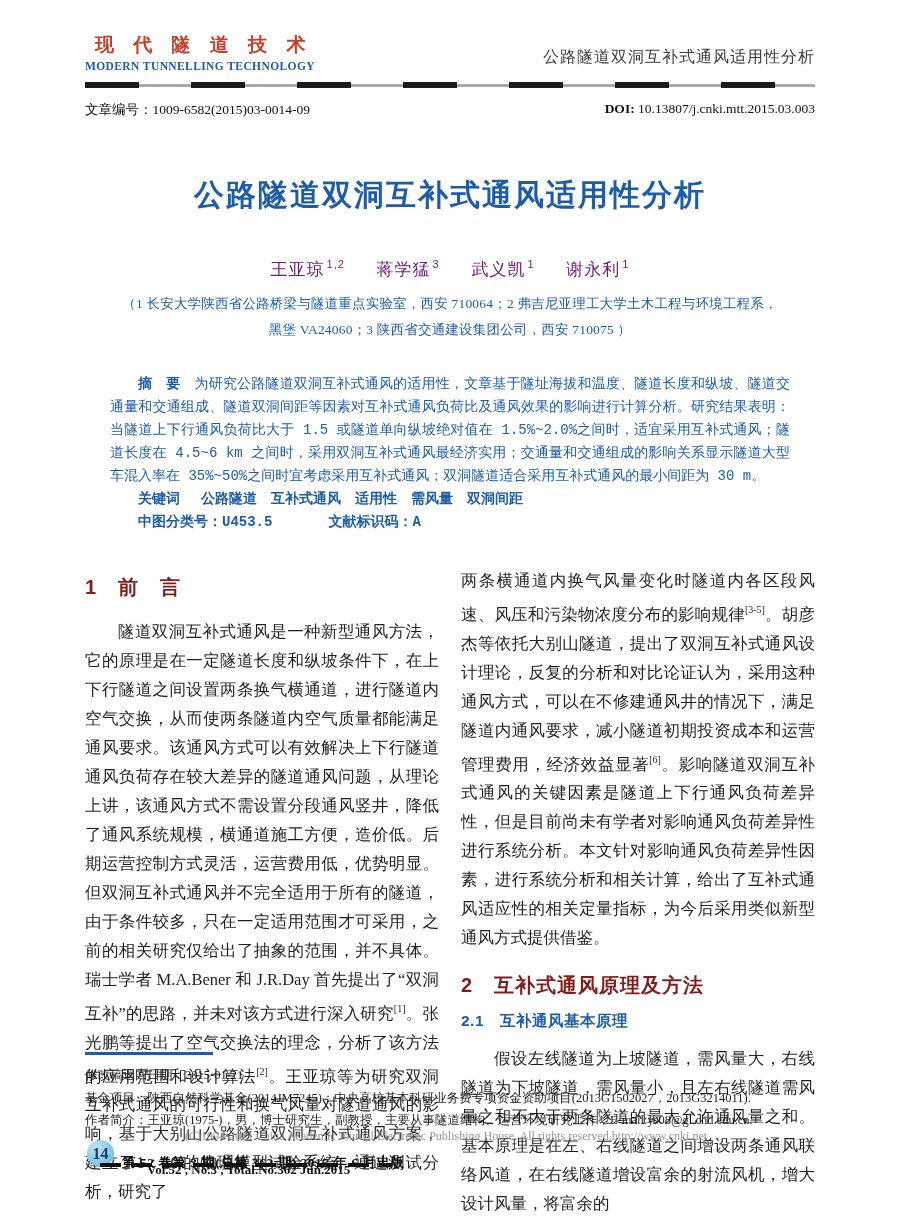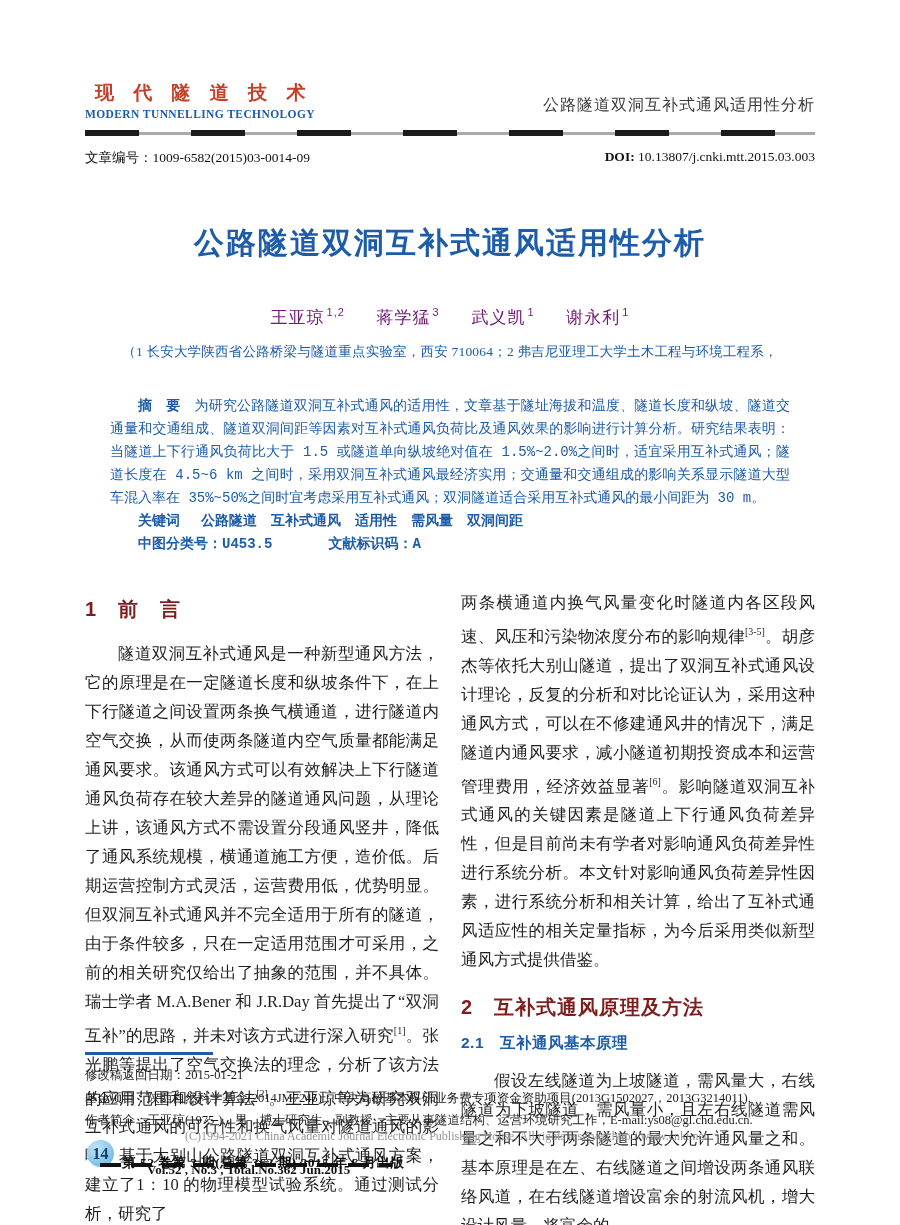--- a/index.html
+++ b/index.html
@@ -6,21 +6,21 @@
   .page{
     position:relative;
     width:900px;height:1225px;
     margin:0 auto;
     background:#ffffff;
     font-family:"Liberation Serif","DejaVu Serif",serif;
     color:#222;
     overflow:hidden;
   }
   
-  .masthead{padding:52px 85px 0 85px;margin-top:28px;}
+  .masthead{padding:32px 85px 0 85px;}
   .masthead-row{display:flex;justify-content:space-between;align-items:flex-end;}
   .logo-cn{
     font-family:"Liberation Sans","DejaVu Sans",sans-serif;
     font-weight:bold;font-size:19px;letter-spacing:7px;color:#c4402a;
     padding-left:10px;
   }
   .logo-en{
     font-family:"Liberation Serif","DejaVu Serif",serif;
     font-weight:bold;font-size:11.5px;color:#1d5ca8;letter-spacing:.4px;
     margin-top:2px;
@@ -155,20 +155,21 @@
 
   <div class="authors">
     <span class="author"><span>王亚琼</span><sup>1,2</sup></span>
     <span class="author"><span>蒋学猛</span><sup>3</sup></span>
     <span class="author"><span>武义凯</span><sup>1</sup></span>
     <span class="author"><span>谢永利</span><sup>1</sup></span>
   </div>
 
   <div class="affiliation">
     <div>（1 长安大学陕西省公路桥梁与隧道重点实验室，西安 710064；2 弗吉尼亚理工大学土木工程与环境工程系，</div>
+    <div>黑堡 VA24060；3 陕西省交通建设集团公司，西安 710075 ）</div>
   </div>
 
   <section class="abstract-block">
     <p class="abs-body"><span class="abs-label">摘　要</span><span>为研究公路隧道双洞互补式通风的适用性，文章基于隧址海拔和温度、隧道长度和纵坡、隧道交通量和交通组成、隧道双洞间距等因素对互补式通风负荷比及通风效果的影响进行计算分析。研究结果表明：当隧道上下行通风负荷比大于 1.5 或隧道单向纵坡绝对值在 1.5%~2.0%之间时，适宜采用互补式通风；隧道长度在 4.5~6 km 之间时，采用双洞互补式通风最经济实用；交通量和交通组成的影响关系显示隧道大型车混入率在 35%~50%之间时宜考虑采用互补式通风；双洞隧道适合采用互补式通风的最小间距为 30 m。</span></p>
     <p class="kw-line"><span class="kw-label">关键词</span><span>公路隧道　互补式通风　适用性　需风量　双洞间距</span></p>
     <p class="clc-line"><span>中图分类号：U453.5</span><span class="clc-gap"></span><span>文献标识码：A</span></p>
   </section>
 
   <main class="body-cols">
     <div class="col">

